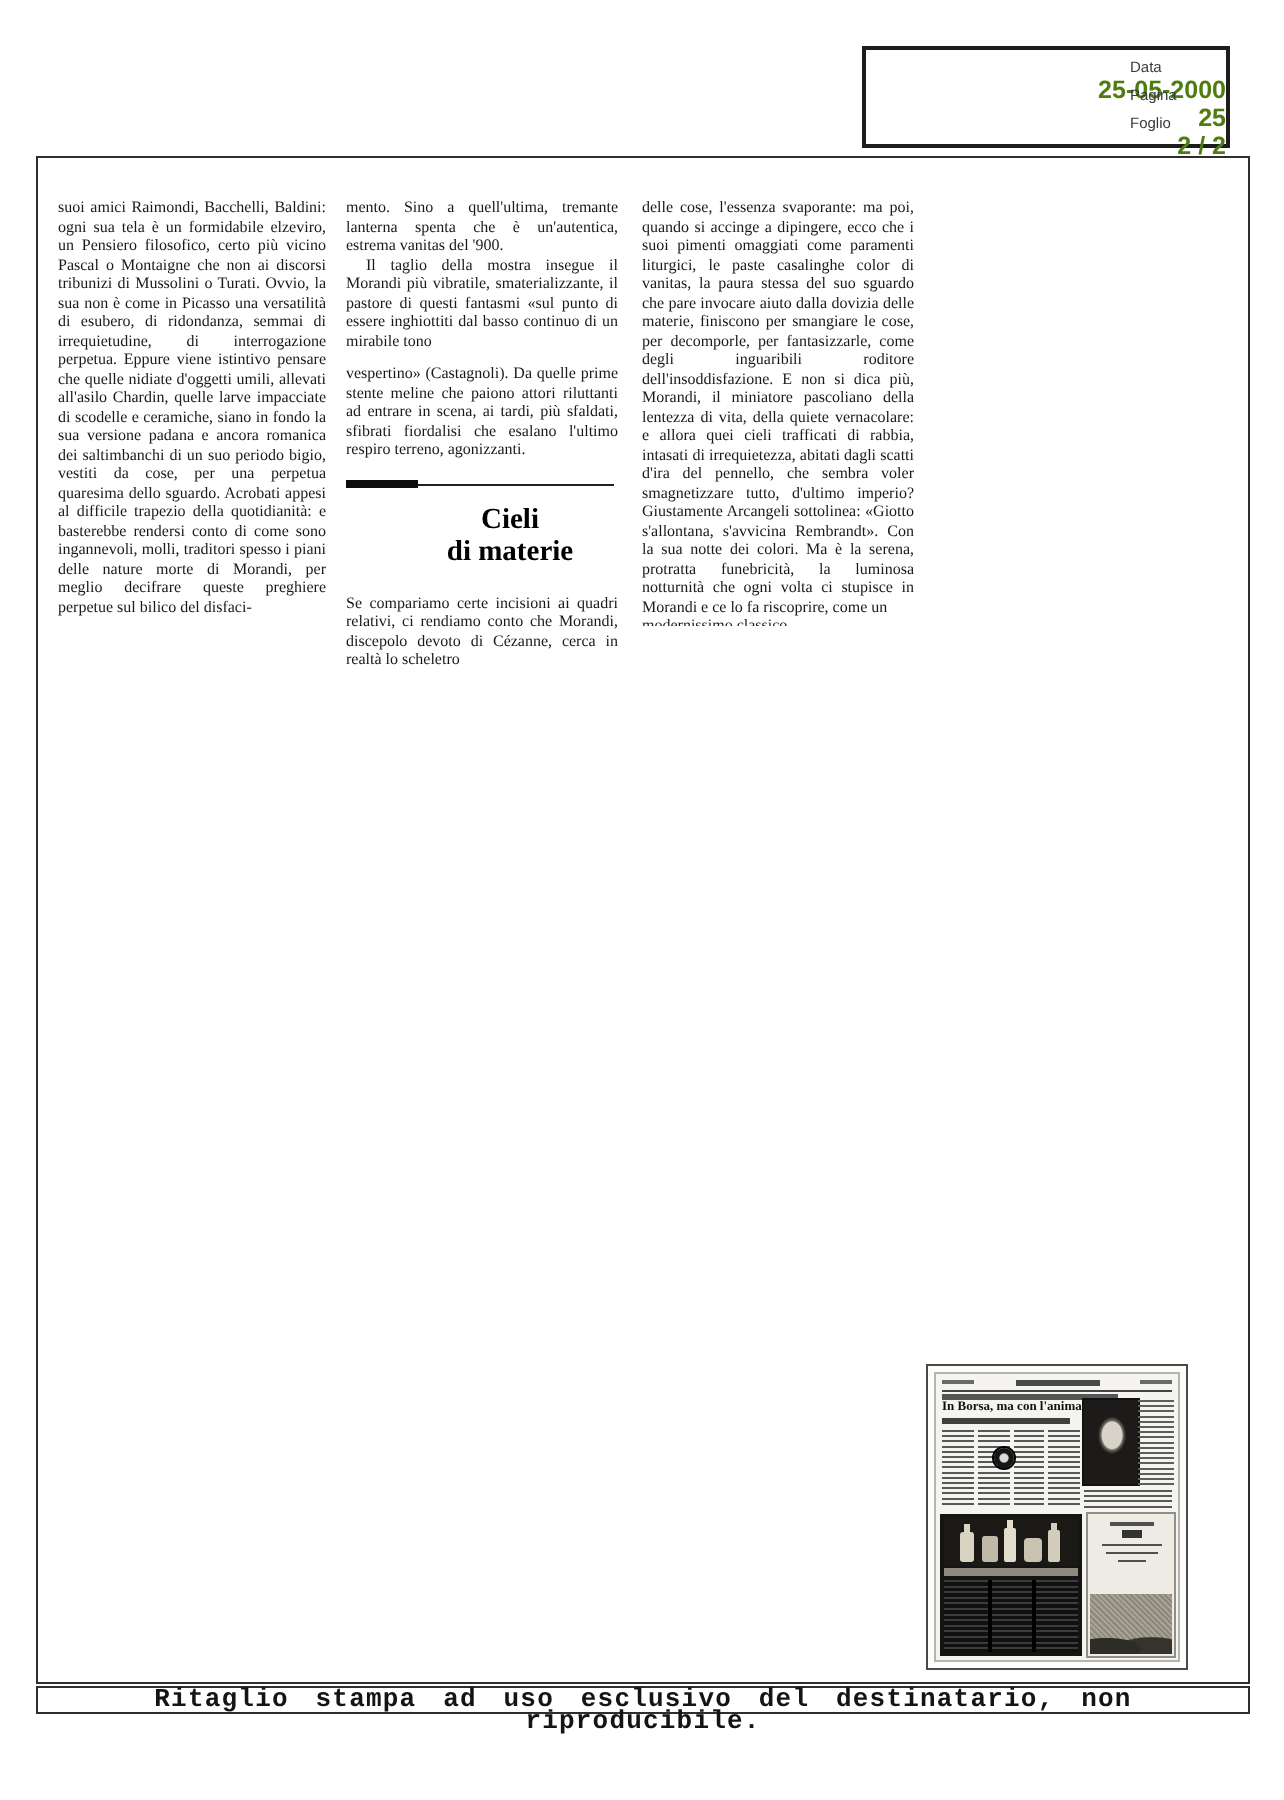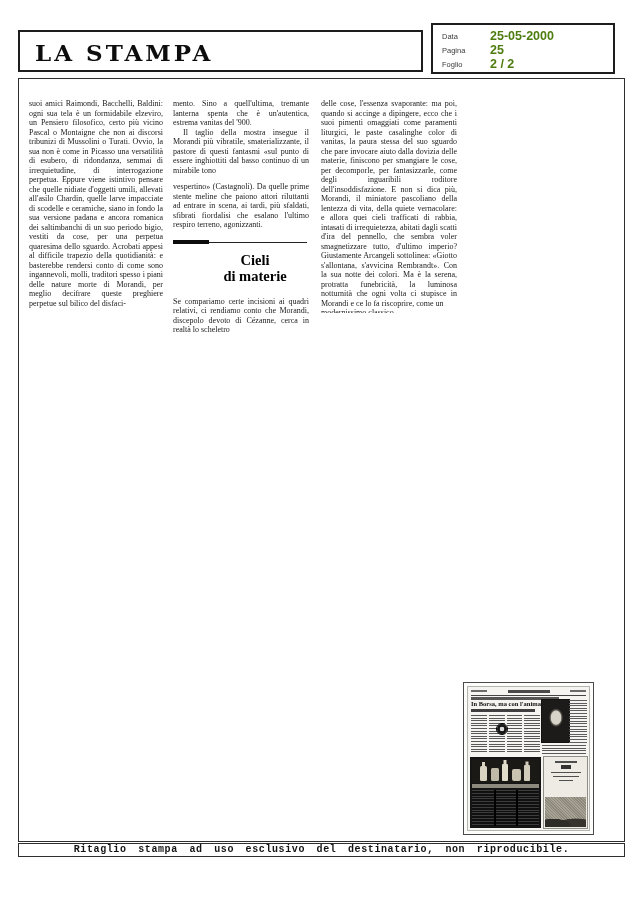--- a/index.html
+++ b/index.html
@@ -8,21 +8,21 @@
 
   
   .masthead-box{position:absolute;left:18px;top:30px;width:405px;height:42px;
       border:2px solid #1d1d1d;box-sizing:border-box;background:#fff;}
   .masthead-title{position:absolute;left:15px;top:7px;
       font-family:"DejaVu Serif",serif;font-weight:bold;font-size:23px;
       letter-spacing:3px;color:#0d0d0d;white-space:nowrap;}
 
   .meta-box{position:absolute;left:431px;top:23px;width:184px;height:51px;
       border:2px solid #1d1d1d;box-sizing:border-box;background:#fff;padding:4px 0 0 9px;}
-  .meta-row{display:flex;align-items:center;height:14px;}
+  .meta-row{display:flex;align-items:flex-end;height:14px;flex-direction:column;}
   .meta-label{width:48px;font-family:"Liberation Sans",sans-serif;font-size:7.5px;color:#3a3a3a;}
   .meta-value{font-family:"Liberation Sans",sans-serif;font-weight:bold;font-size:12.5px;color:#4d7c0f;}
 
   
   .main-box{position:absolute;left:18px;top:78px;width:607px;height:764px;
       border:1.5px solid #2e2e2e;box-sizing:border-box;background:#fff;}
 
   .col{position:absolute;top:20px;font-size:8px;line-height:9.5px;text-align:justify;
       color:#191919;}
   .col p{margin:0;}
@@ -83,31 +83,28 @@
   .t-pl-3{width:30px;} .t-pl-4{width:26px;} .t-pl-5{width:14px;}
   .t-poster-art{position:absolute;left:1px;right:1px;bottom:1px;height:30px;
       background:
         radial-gradient(ellipse 28px 9px at 20% 92%, #2e2c26 0 60%, transparent 65%),
         radial-gradient(ellipse 30px 11px at 75% 95%, #35332c 0 60%, transparent 66%),
         repeating-linear-gradient(45deg,#a8a295 0 1px,#8d887c 1px 2px);}
 
   
   .footer-strip{position:absolute;left:18px;top:843px;width:607px;height:14px;
       border:1px solid #2e2e2e;box-sizing:border-box;background:#fff;
-      font-family:"Liberation Mono","DejaVu Sans Mono",monospace;font-size:10px;font-weight:bold;
+      font-family:"Liberation Mono","DejaVu Sans Mono",monospace;font-size:13px;font-weight:bold;
       color:#141414;text-align:center;line-height:11px;letter-spacing:0.6px;word-spacing:5px;}
 </style>
 </head>
 <body>
 
 <div class="page">
 
-  <div class="masthead-box">
-    <div class="masthead-title">LA STAMPA</div>
-  </div>
 
   <div class="meta-box">
     <div class="meta-row">
       <span class="meta-label">Data</span>
       <span class="meta-value">25-05-2000</span>
     </div>
     <div class="meta-row">
       <span class="meta-label">Pagina</span>
       <span class="meta-value">25</span>
     </div>

